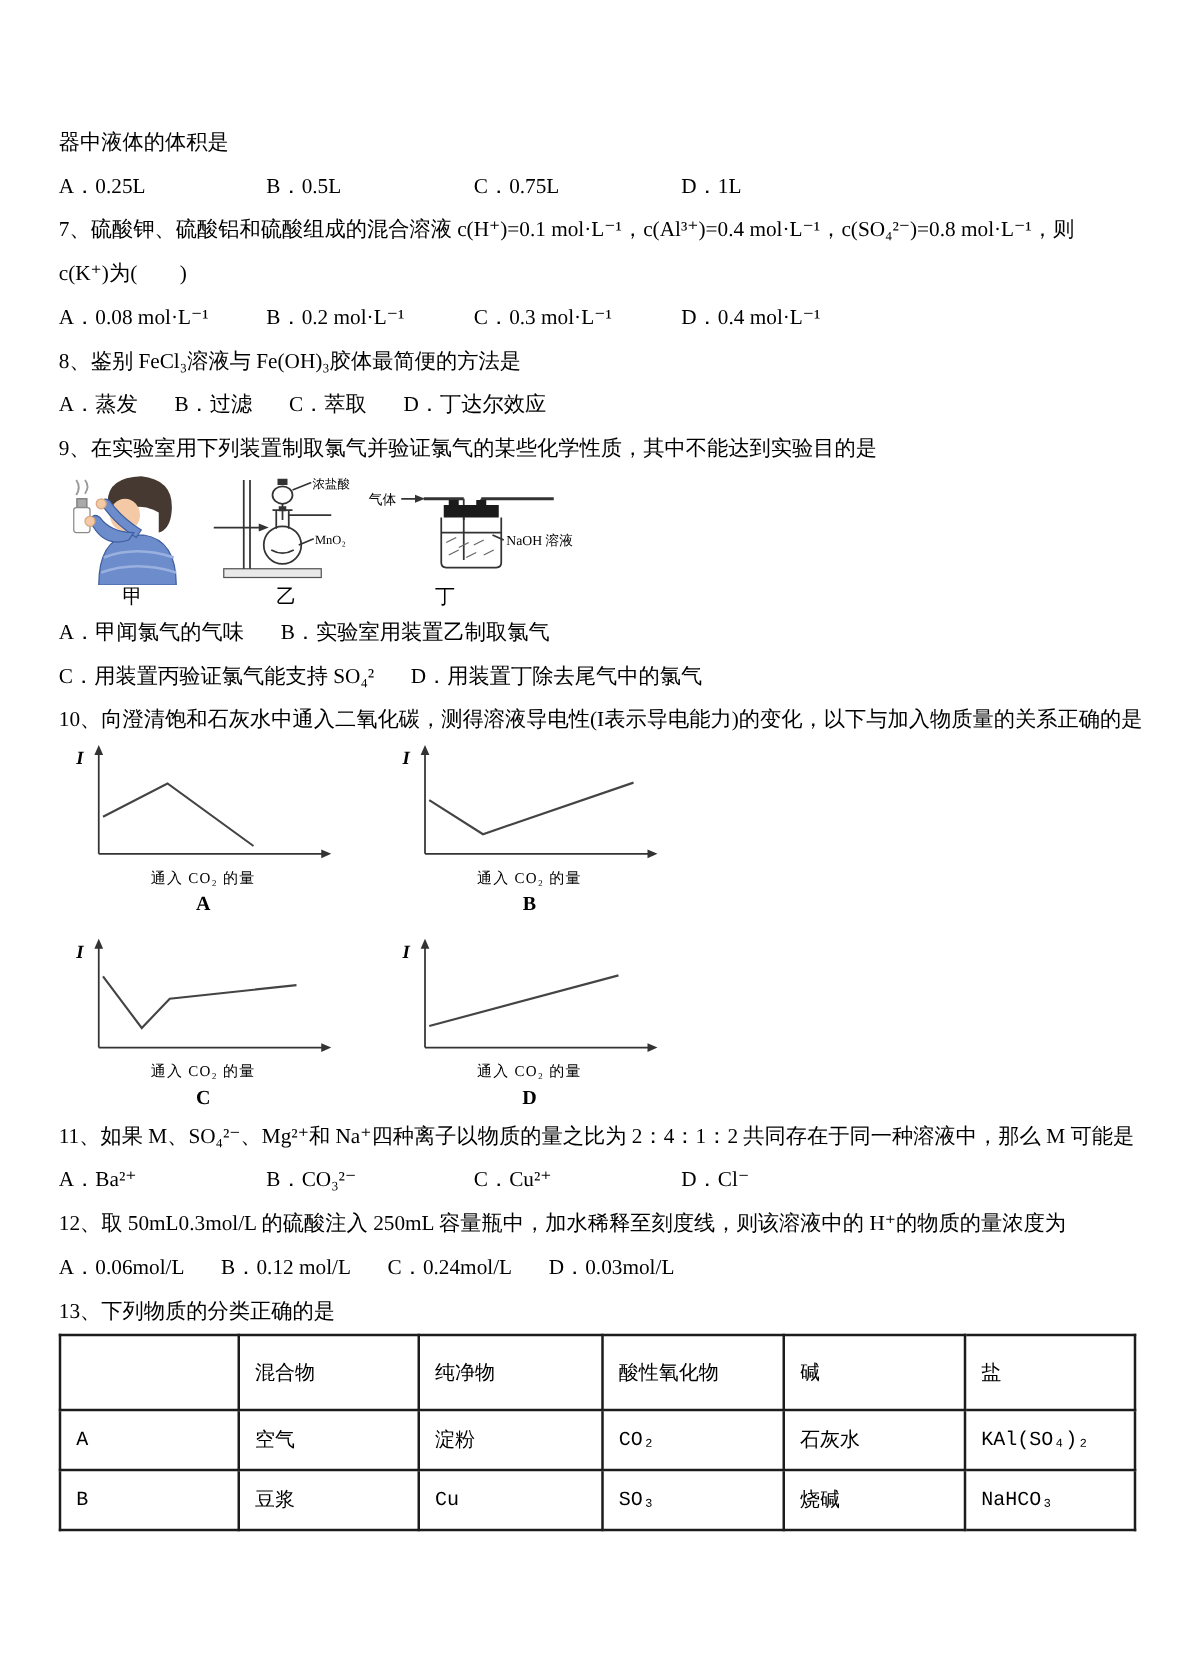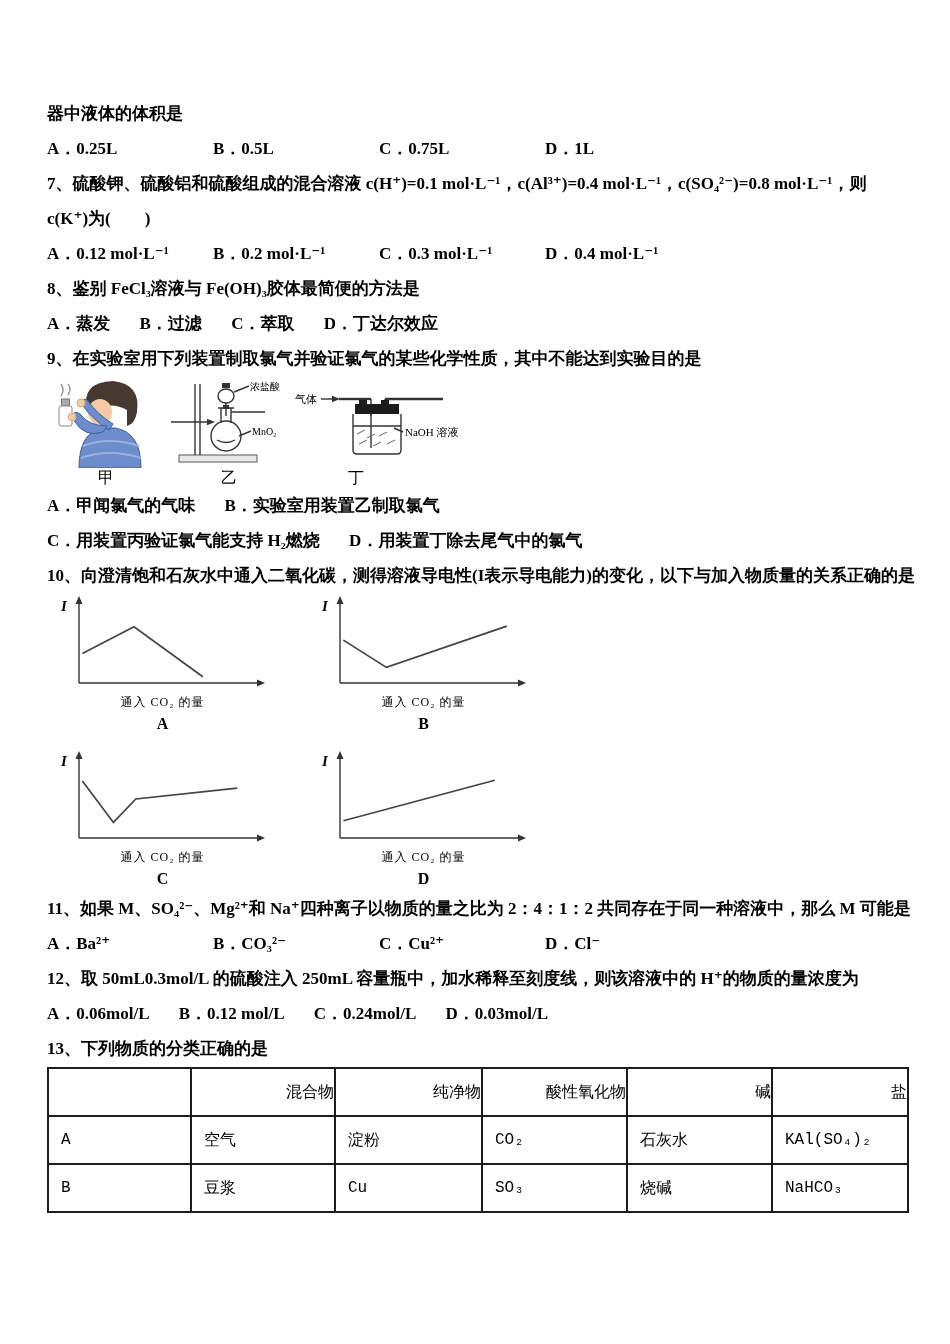--- a/index.html
+++ b/index.html
@@ -5,21 +5,21 @@
   * { box-sizing: border-box; }
   html, body { margin: 0; padding: 0; }
   body {
     width: 950px; height: 1344px;
     background: #ffffff; color: #000000;
     font-family: "Liberation Serif", "DejaVu Serif", serif;
     font-size: 17px;
     overflow: hidden;
   }
   .page { width: 950px; height: 1344px; padding: 96px 40px 0 47px; }
-  .line { height: 35px; line-height: 35px; white-space: nowrap; font-weight: bold; }
+  .line { height: 35px; line-height: 35px; white-space: nowrap; }
   
   .opt-spread { display: flex; align-items: center; }
   .opt-spread .opt { display: inline-block; width: 166px; white-space: nowrap; }
   .opt-spread .opt:last-child { width: auto; }
   
   .opt-inline .opt { margin-right: 25px; white-space: nowrap; }
   
   .fig-row { display: flex; align-items: flex-start; height: 112px; }
   .apparatus { display: flex; flex-direction: column; }
   .apparatus svg { display: block; }
@@ -29,21 +29,21 @@
   .graph-row { display: flex; margin-left: 8px; }
   .graph-row.second { margin-top: 12px; }
   .graph { width: 215px; margin-right: 46px; }
   .graph svg { display: block; }
   .graph .xlabel { height: 24px; line-height: 24px; text-align: center; font-size: 12px; letter-spacing: 1px; }
   .graph .glabel { height: 22px; line-height: 20px; text-align: center; font-size: 16px; font-weight: bold; }
   .q10-opts { margin-top: 4px; }
   
   table.classify { border-collapse: collapse; table-layout: fixed; margin-top: 1px; }
   table.classify td { border: 2px solid #1c1c1c; padding: 0 0 0 12px; vertical-align: middle; font-size: 16px; overflow: hidden; white-space: nowrap; }
-  tr.hrow td { height: 48px; text-align: right; }
+  tr.hrow td { height: 60px; }
   tr.drow td { height: 48px; }
   .mono { font-family: "Liberation Mono", "DejaVu Sans Mono", monospace; font-size: 15px; }
   .thin { stroke: #333; stroke-width: 1.4; fill: none; }
   .thick { stroke: #333; stroke-width: 2.4; fill: none; }
 </style>
 </head>
 <body>
 
 <div class="page">
 
@@ -52,21 +52,21 @@
   <div class="line opt-spread">
     <span class="opt">A．0.25L</span>
     <span class="opt">B．0.5L</span>
     <span class="opt">C．0.75L</span>
     <span class="opt">D．1L</span>
   </div>
 
   <div class="line">7、硫酸钾、硫酸铝和硫酸组成的混合溶液 c(H⁺)=0.1 mol·L⁻¹，c(Al³⁺)=0.4 mol·L⁻¹，c(SO₄²⁻)=0.8 mol·L⁻¹，则</div>
   <div class="line">c(K⁺)为(　　)</div>
   <div class="line opt-spread">
-    <span class="opt">A．0.12 mol·L⁻¹</span>
+    <span class="opt">A．0.08 mol·L⁻¹</span>
     <span class="opt">B．0.2 mol·L⁻¹</span>
     <span class="opt">C．0.3 mol·L⁻¹</span>
     <span class="opt">D．0.4 mol·L⁻¹</span>
   </div>
 
   <div class="line">8、鉴别 FeCl₃溶液与 Fe(OH)₃胶体最简便的方法是</div>
   <div class="line opt-inline">
     <span class="opt">A．蒸发</span>
     <span class="opt">B．过滤</span>
     <span class="opt">C．萃取</span>
@@ -140,21 +140,21 @@
       </svg>
       <div class="fig-label" style="text-align:left;padding-left:55px">丁</div>
     </div>
   </div>
 
   <div class="line opt-inline">
     <span class="opt">A．甲闻氯气的气味</span>
     <span class="opt">B．实验室用装置乙制取氯气</span>
   </div>
   <div class="line opt-inline">
-    <span class="opt">C．用装置丙验证氯气能支持 H₂燃烧</span>
+    <span class="opt">C．用装置丙验证氯气能支持 SO₄²</span>
     <span class="opt">D．用装置丁除去尾气中的氯气</span>
   </div>
 
   <div class="line">10、向澄清饱和石灰水中通入二氧化碳，测得溶液导电性(I表示导电能力)的变化，以下与加入物质量的关系正确的是</div>
 
   <div class="graph-row">
     <div class="graph">
       <svg width="215" height="97" viewBox="0 0 215 97">
         <line x1="24" y1="90" x2="24" y2="9" class="thin"></line>
         <polygon points="24,3 20.5,11 27.5,11" fill="#333"></polygon>

